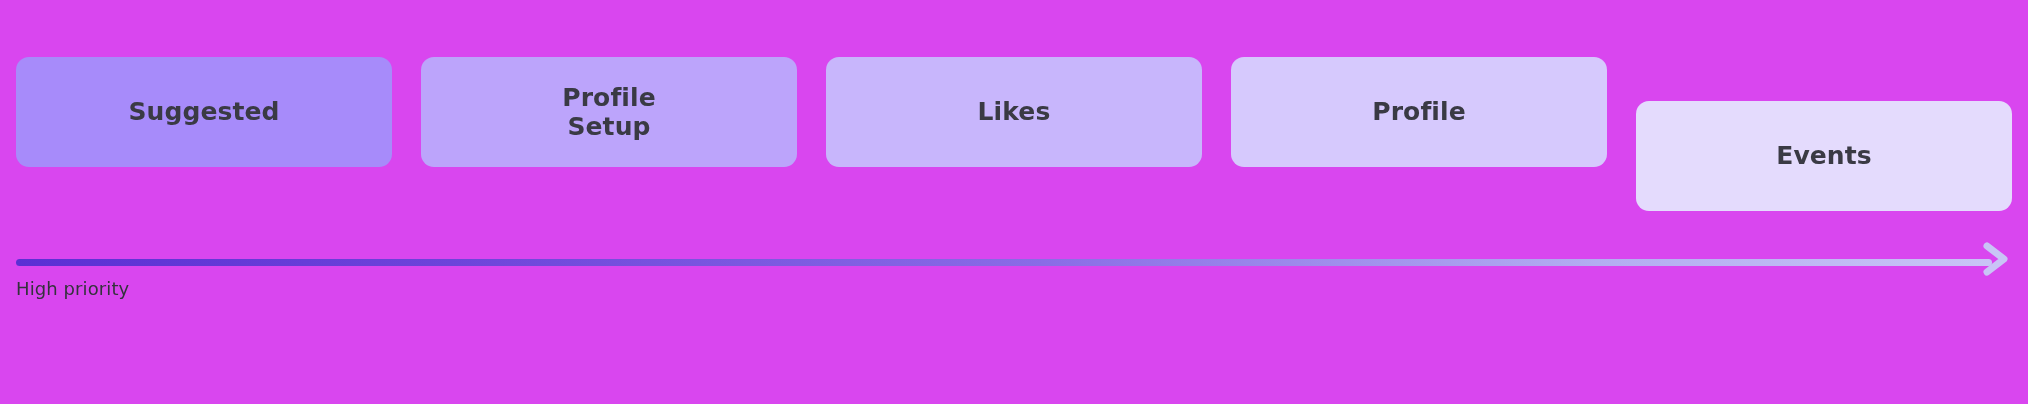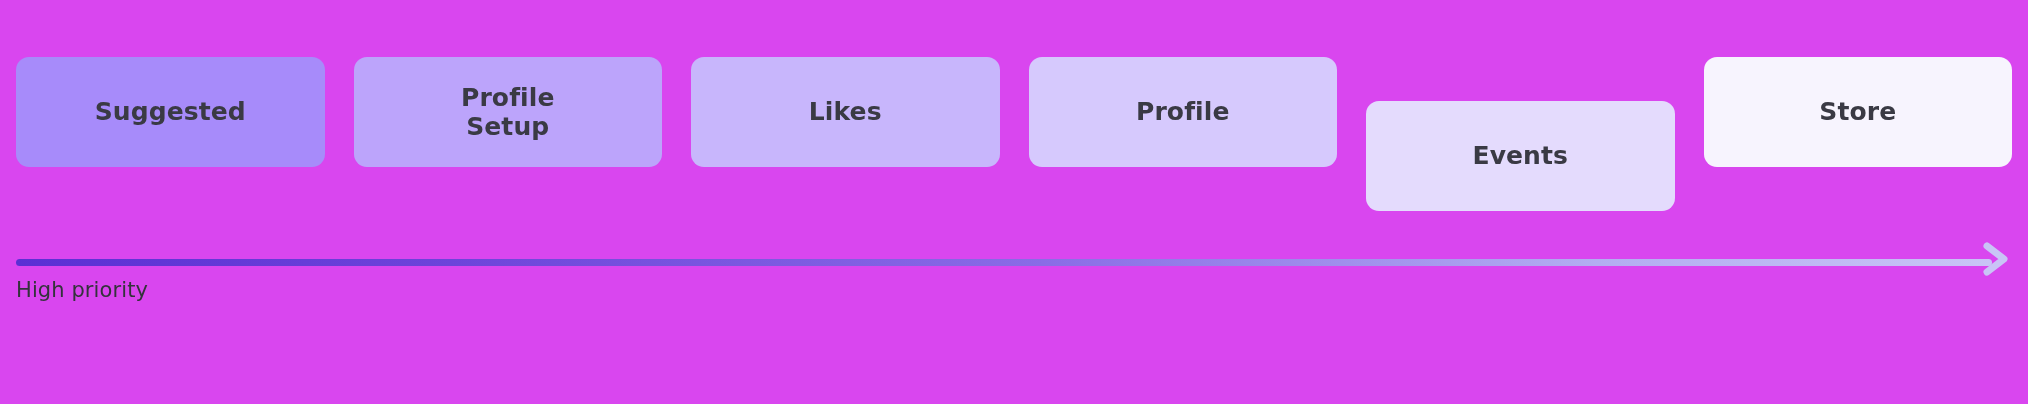--- a/index.html
+++ b/index.html
@@ -78,21 +78,21 @@
     right: 0;
     top: -14px;
     width: 36px;
     height: 36px;
   }
 
   .axis-caption {
     position: absolute;
     left: 16px;
     top: 278px;
-    font-size: 21px;
+    font-size: 18px;
     font-weight: normal;
     color: #33333b;
     letter-spacing: 0.1px;
   }
 </style>
 </head>
 <body style="background: rgb(255, 255, 255);">
 
 <div class="board">
 
@@ -106,23 +106,20 @@
     </div>
     <div class="card" style="background: rgb(200, 182, 252);">
       <span class="card-label" style="color: rgb(58, 58, 68);">Likes</span>
     </div>
     <div class="card" style="background: rgb(214, 201, 253);">
       <span class="card-label" style="color: rgb(58, 58, 68);">Profile</span>
     </div>
     <div class="card" style="background: rgb(228, 219, 253); margin-top: 44px;">
       <span class="card-label" style="color: rgb(58, 58, 68);">Events</span>
     </div>
-    <div class="card" style="background: rgb(247, 244, 254);">
-      <span class="card-label" style="color: rgb(58, 58, 68);">Store</span>
-    </div>
   </div>
 
   <div class="axis">
     <div class="axis-line"></div>
     <div class="axis-arrowhead">
       <svg width="36" height="36" viewBox="0 0 36 36" aria-hidden="true">
         <polyline points="11,5 28,18 11,31" fill="none" stroke="#C9C4F6" stroke-width="7" stroke-linecap="round" stroke-linejoin="round"></polyline>
       </svg>
     </div>
   </div>

